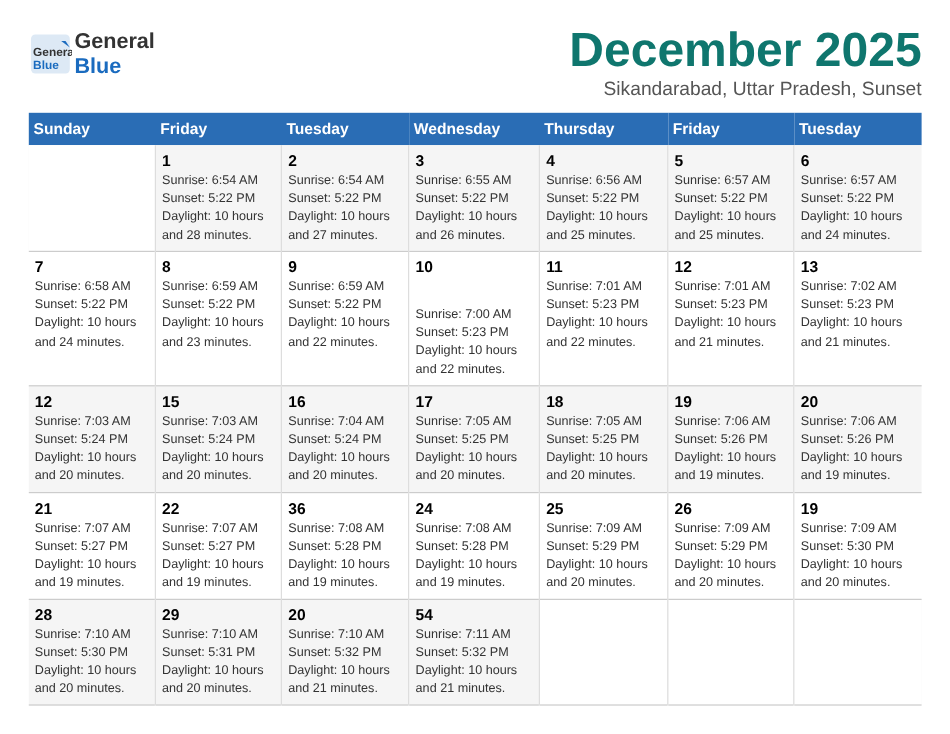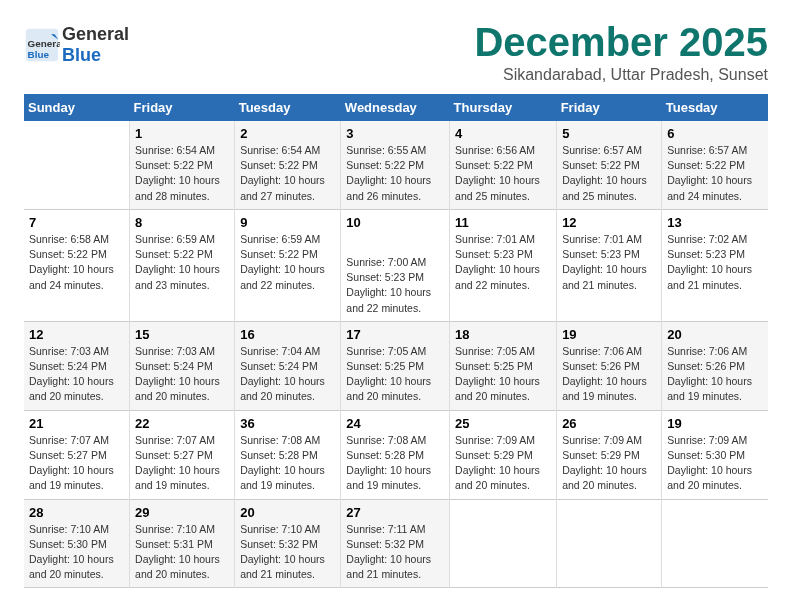--- a/index.html
+++ b/index.html
@@ -336,21 +336,21 @@
 and 20 minutes.</div>
         </td>
         <td>
           <span class="day-number">20</span>
           <div class="day-info" style="white-space: pre-line;">Sunrise: 7:10 AM
 Sunset: 5:32 PM
 Daylight: 10 hours
 and 21 minutes.</div>
         </td>
         <td>
-          <span class="day-number">27</span>
+          <span class="day-number">54</span>
           <div class="day-info" style="white-space: pre-line;">Sunrise: 7:11 AM
 Sunset: 5:32 PM
 Daylight: 10 hours
 and 21 minutes.</div>
         </td>
         <td class="empty-cell"></td>
         <td class="empty-cell"></td>
         <td class="empty-cell"></td>
       </tr>
     </tbody>

